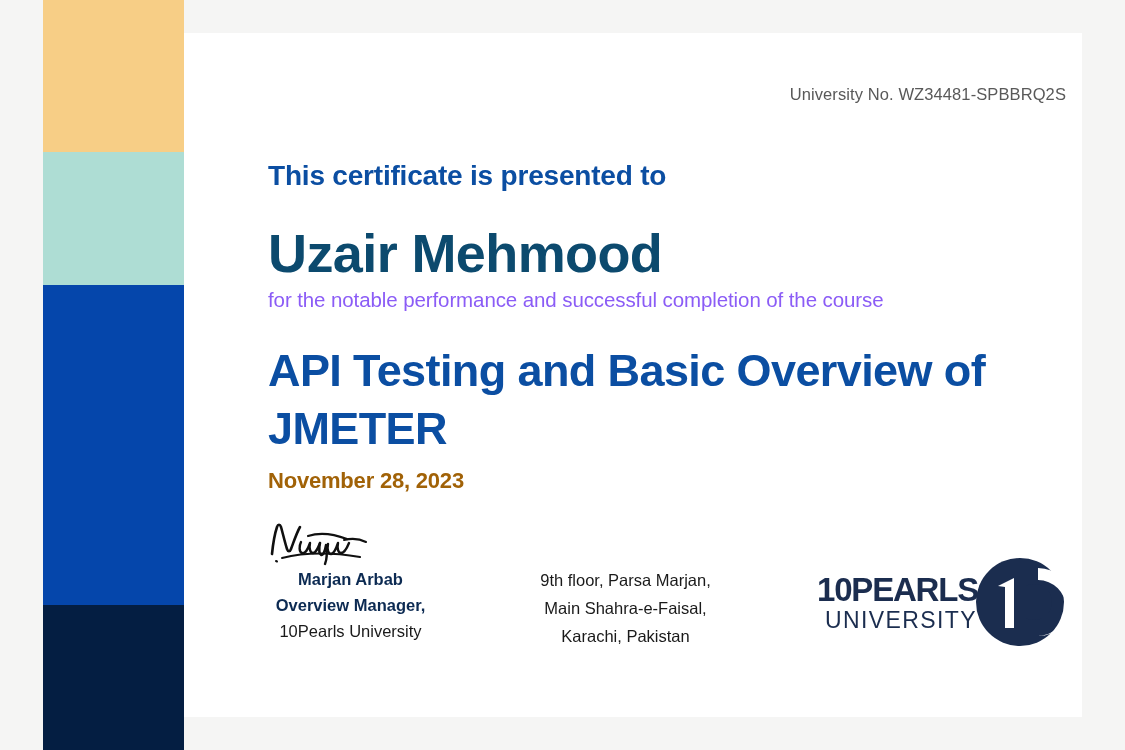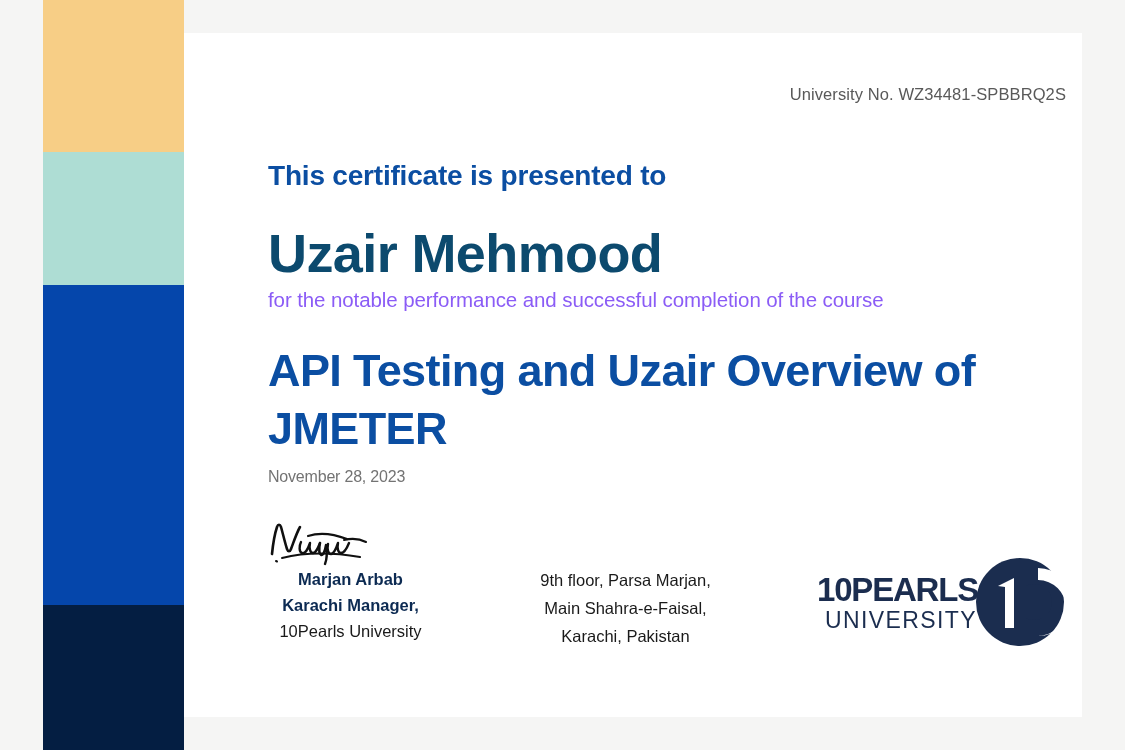--- a/index.html
+++ b/index.html
@@ -108,23 +108,23 @@
     line-height: 58px;
     font-weight: bold;
     color: #0b4ea2;
     letter-spacing: -0.6px;
   }
 
   .course-date {
     position: absolute;
     top: 468px;
     left: 0;
-    font-size: 16px;
-    font-weight: normal;
-    color: #737373;
+    font-size: 22px;
+    font-weight: bold;
+    color: #a16207;
     letter-spacing: -0.2px;
     white-space: nowrap;
   }
 
   
   .footer {
     position: absolute;
     left: 268px;
     top: 518px;
     width: 790px;
@@ -224,42 +224,42 @@
 
   <div class="cert-no">University No. WZ34481-SPBBRQ2S</div>
 
   <div class="content">
     <div class="presented-to">This certificate is presented to</div>
 
     <div class="recipient">Uzair Mehmood</div>
 
     <div class="subtitle">for the notable performance and successful completion of the course</div>
 
-    <div class="course-title">API Testing and Uzair Overview of JMETER</div>
+    <div class="course-title">API Testing and Basic Overview of JMETER</div>
 
     <div class="course-date">November 28, 2023</div>
   </div>
 
   <div class="footer">
 
     <div class="signature-block">
       <svg class="signature-mark" viewBox="0 0 125 48">
         <g fill="none" stroke="#101010" stroke-linecap="round" stroke-linejoin="round">
           <path d="M4 36 C5 26, 7 15, 9 9 C10 6, 12 6, 13 9 C15 16, 17 25, 19 31 C20 34, 22 34, 23 31 C26 23, 29 14, 32 9" stroke-width="2.6"></path>
           <path d="M33 24 C31 28, 31 34, 34 35 C37 36, 40 31, 42 25 C41 30, 42 35, 45 35 C48 35, 50 30, 52 25" stroke-width="2.4"></path>
           <path d="M52 25 C51 30, 51 36, 53 37 C55 38, 57 33, 58 27 C59 33, 59 41, 57 46" stroke-width="2.4"></path>
           <path d="M60 26 C59 31, 60 36, 63 36 C66 36, 68 31, 70 25 C69 30, 70 35, 73 35 C76 35, 79 30, 81 25" stroke-width="2.4"></path>
           <path d="M40 18 C52 14, 66 16, 79 21" stroke-width="2.2"></path>
           <path d="M76 22 C84 20, 92 21, 98 24" stroke-width="2"></path>
           <path d="M14 40 C34 35, 62 34, 92 39" stroke-width="2"></path>
           <path d="M8 43 L9 43.5" stroke-width="2"></path>
         </g>
       </svg>
       <div class="signer-name">Marjan Arbab</div>
-      <div class="signer-role">Karachi Manager,</div>
+      <div class="signer-role">Overview Manager,</div>
       <div class="signer-org">10Pearls University</div>
       <span class="vis-hidden">Marjan</span>
     </div>
 
     <div class="address-block">
       <div class="address-line">9th floor, Parsa Marjan,</div>
       <div class="address-line">Main Shahra-e-Faisal,</div>
       <div class="address-line">Karachi, Pakistan</div>
     </div>
 

